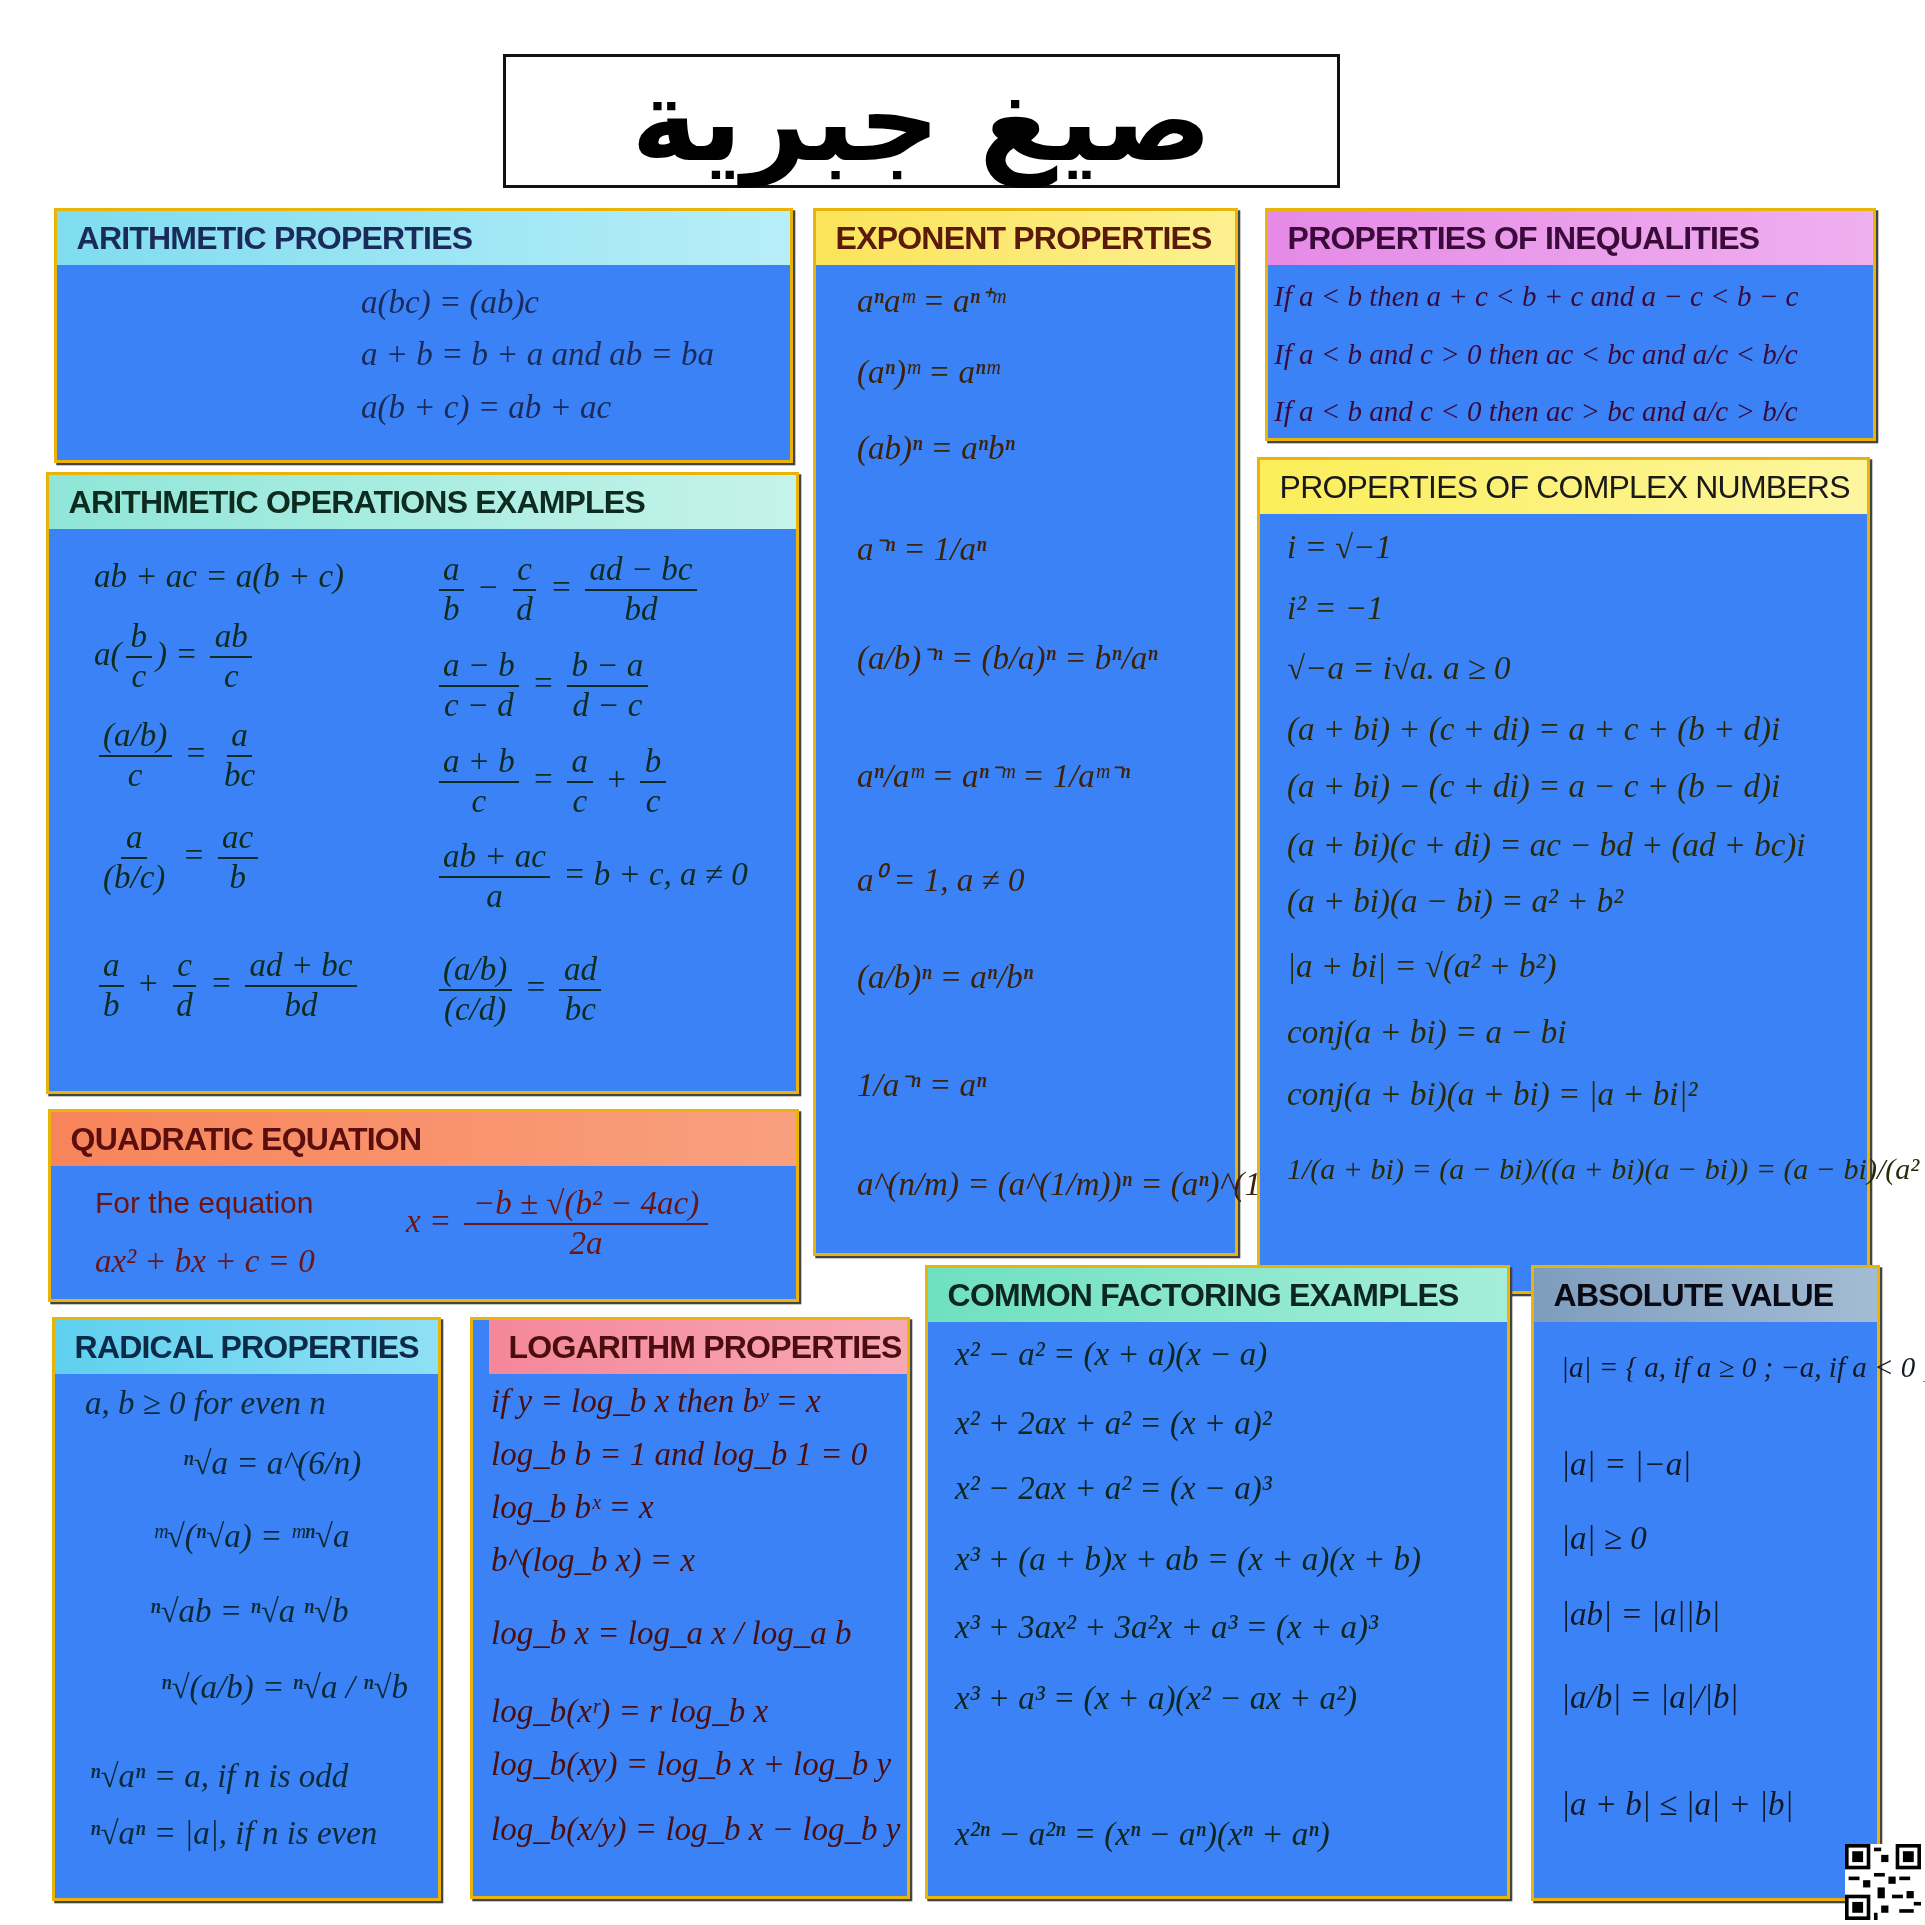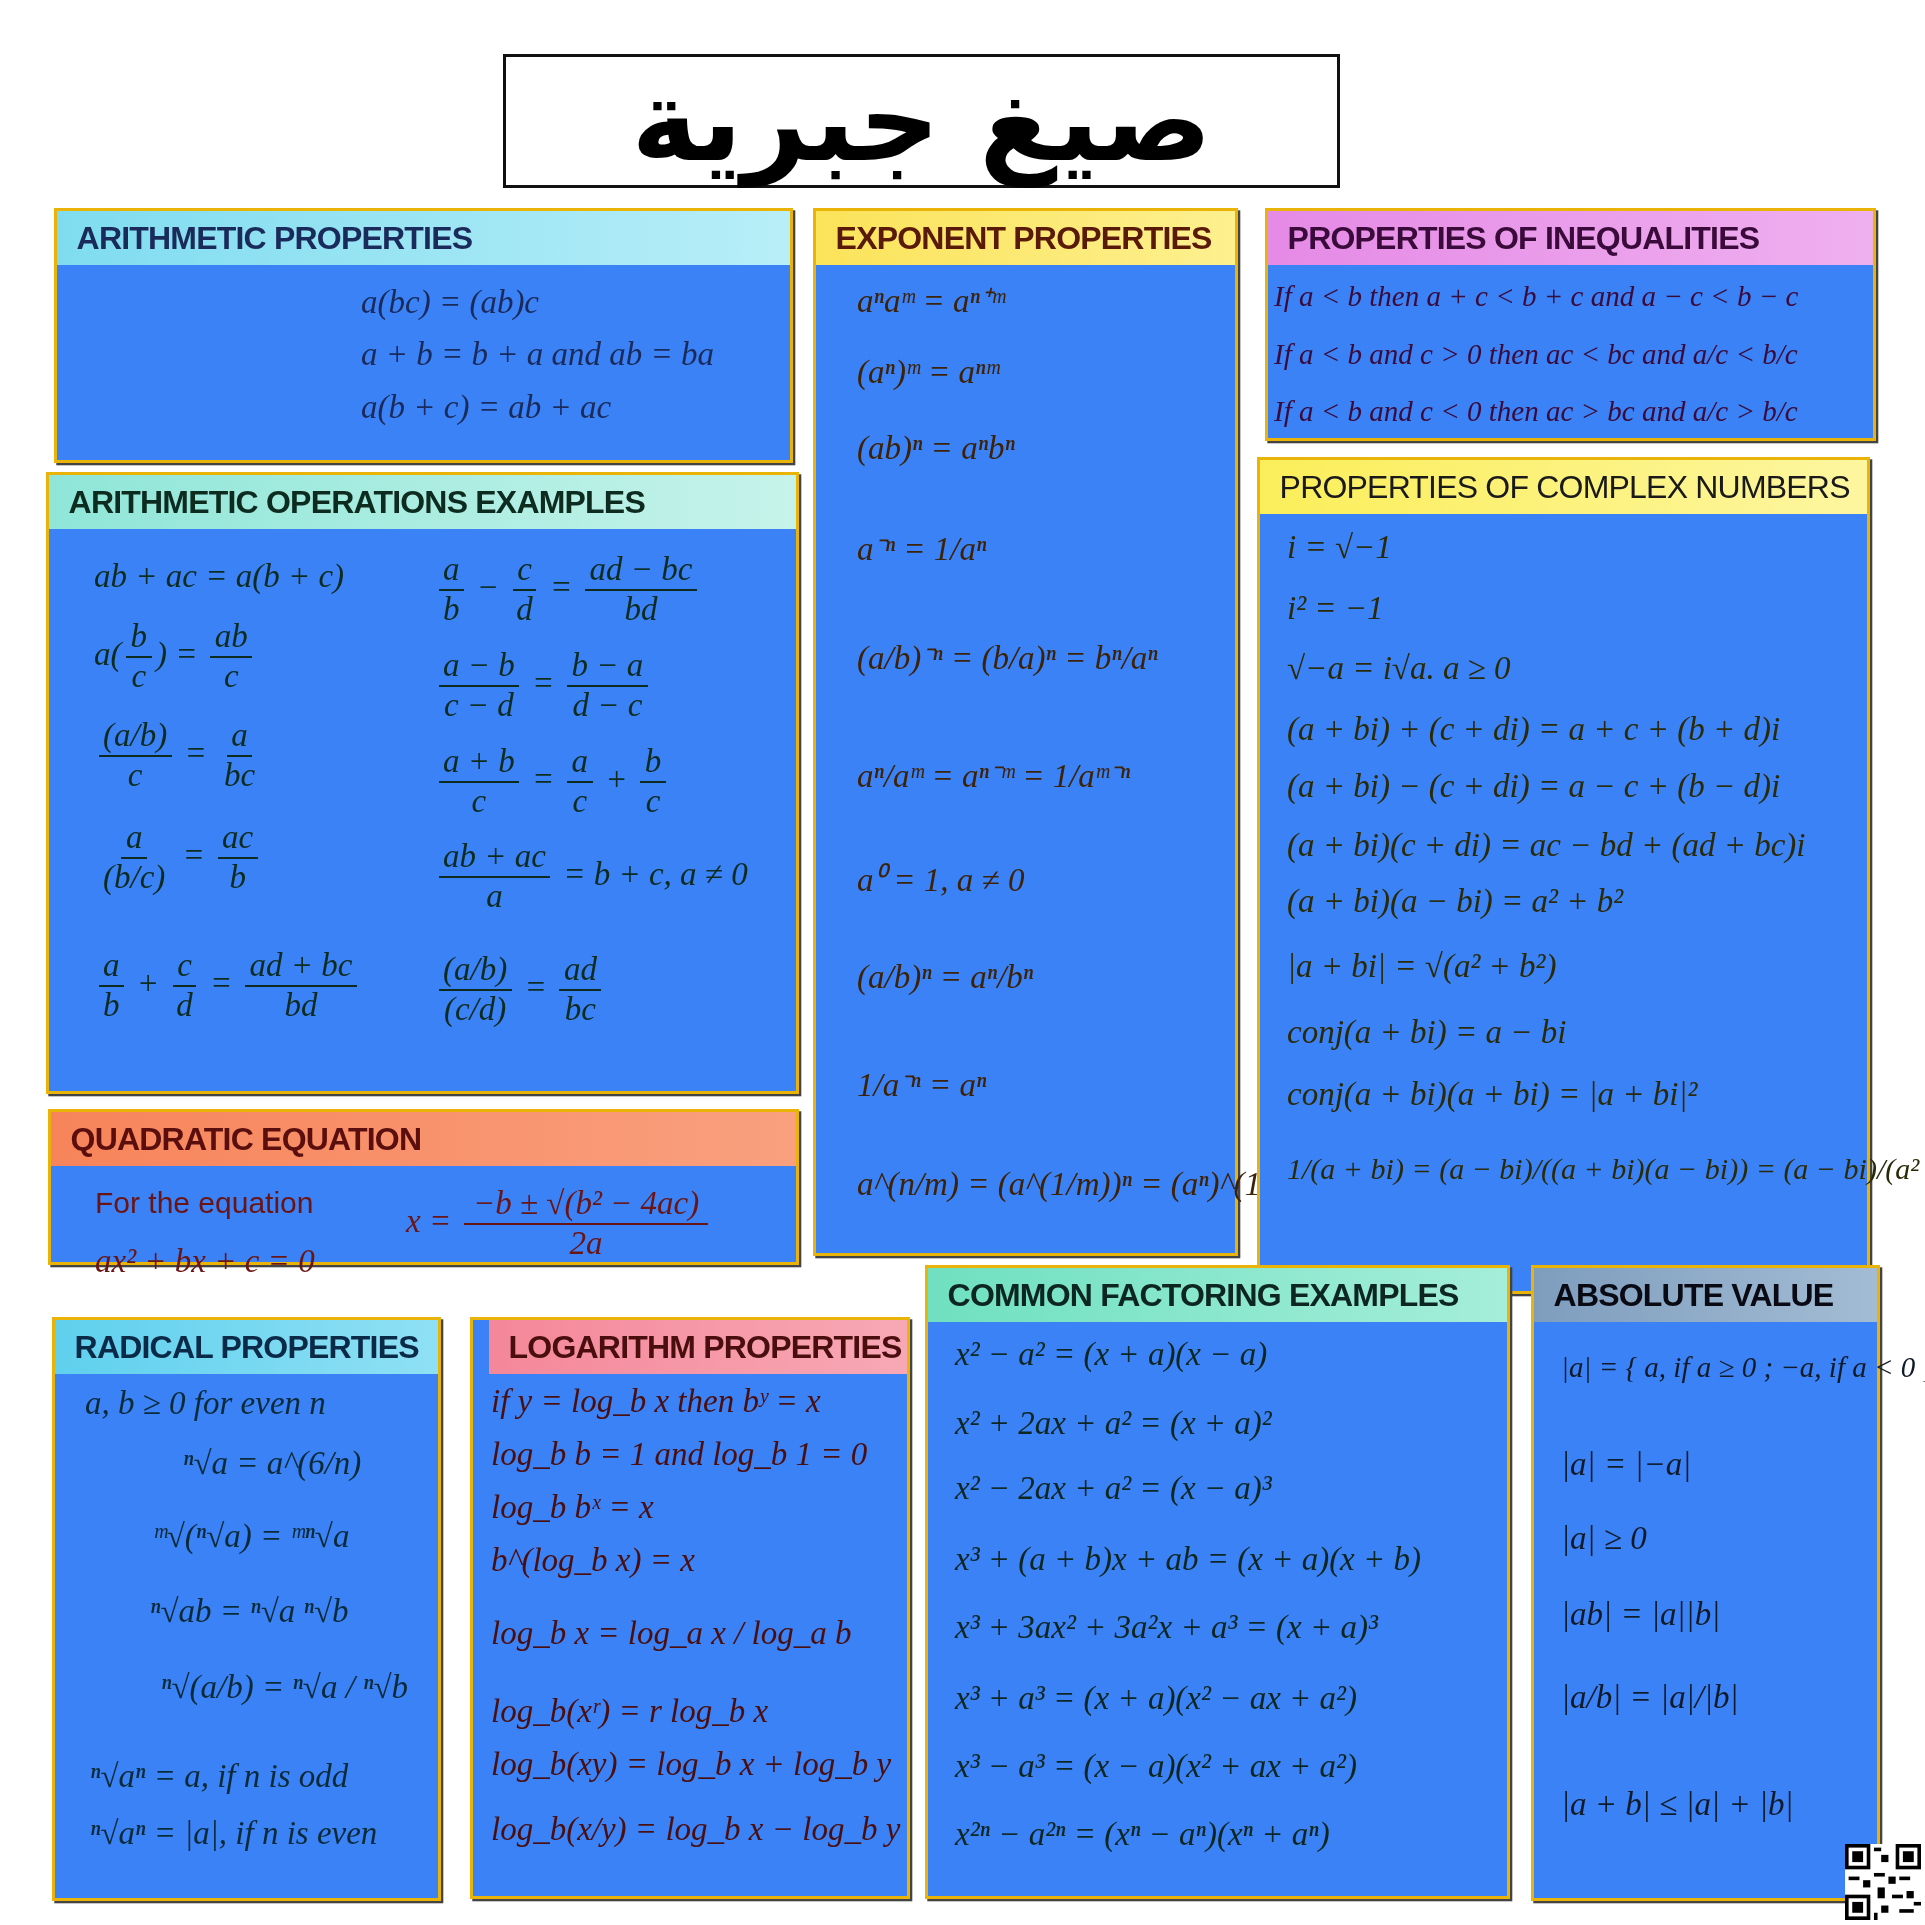--- a/index.html
+++ b/index.html
@@ -141,21 +141,21 @@
         <span class="d">(c/d)</span>
       </span>
     <span>=</span>
     <span class="frac">
         <span class="n">ad</span>
         <span class="d">bc</span>
       </span>
   </div>
 </div>
 
-<div class="card" style="left:48px;top:1109px;width:751px;height:156px;color:#6b1414;">
+<div class="card" style="left:48px;top:1109px;width:751px;height:193px;color:#6b1414;">
   <div class="hdr" style="background:linear-gradient(90deg,#f7845a,#f9a07e);color:#5a0e0e;">QUADRATIC EQUATION</div>
   <div class="line" style="left:44px;top:74px;font-size:30px;">For the equation</div>
   <div class="m line" style="left:44px;top:131px;">ax² + bx + c = 0</div>
   <div class="m line" style="left:355px;top:73px;">
     <span>x =</span>
     <span class="frac">
         <span class="n" style="padding:0 9px;">−b ± √(b² − 4ac)</span>
         <span class="d">2a</span>
       </span>
   </div>
@@ -221,21 +221,20 @@
 </div>
 
 <div class="card" style="left:925px;top:1265px;width:585px;height:634px;color:#0d2620;">
   <div class="hdr" style="background:linear-gradient(90deg,#6fe0c0,#a5eed9);color:#0d2620;">COMMON FACTORING EXAMPLES</div>
   <div class="m line" style="left:27px;top:68px;">x² − a² = (x + a)(x − a)</div>
   <div class="m line" style="left:27px;top:137px;">x² + 2ax + a² = (x + a)²</div>
   <div class="m line" style="left:27px;top:202px;">x² − 2ax + a² = (x − a)³</div>
   <div class="m line" style="left:27px;top:273px;">x³ + (a + b)x + ab = (x + a)(x + b)</div>
   <div class="m line" style="left:27px;top:341px;">x³ + 3ax² + 3a²x + a³ = (x + a)³</div>
   <div class="m line" style="left:27px;top:412px;">x³ + a³ = (x + a)(x² − ax + a²)</div>
-  <div class="m line" style="left:27px;top:480px;">x³ − a³ = (x − a)(x² + ax + a²)</div>
   <div class="m line" style="left:27px;top:548px;">x²ⁿ − a²ⁿ = (xⁿ − aⁿ)(xⁿ + aⁿ)</div>
 </div>
 
 <div class="card" style="left:1531px;top:1265px;width:349px;height:636px;color:#111a28;">
   <div class="hdr" style="background:linear-gradient(90deg,#7e9dbd,#a3bcd4);color:#0a0a14;">ABSOLUTE VALUE</div>
   <div class="m line" style="left:27px;top:83px;font-size:29px;">|a| = { a, if a ≥ 0 ; −a, if a &lt; 0 }</div>
   <div class="m line" style="left:27px;top:178px;">|a| = |−a|</div>
   <div class="m line" style="left:27px;top:252px;">|a| ≥ 0</div>
   <div class="m line" style="left:27px;top:328px;">|ab| = |a||b|</div>
   <div class="m line" style="left:27px;top:411px;">|a/b| = |a|/|b|</div>

